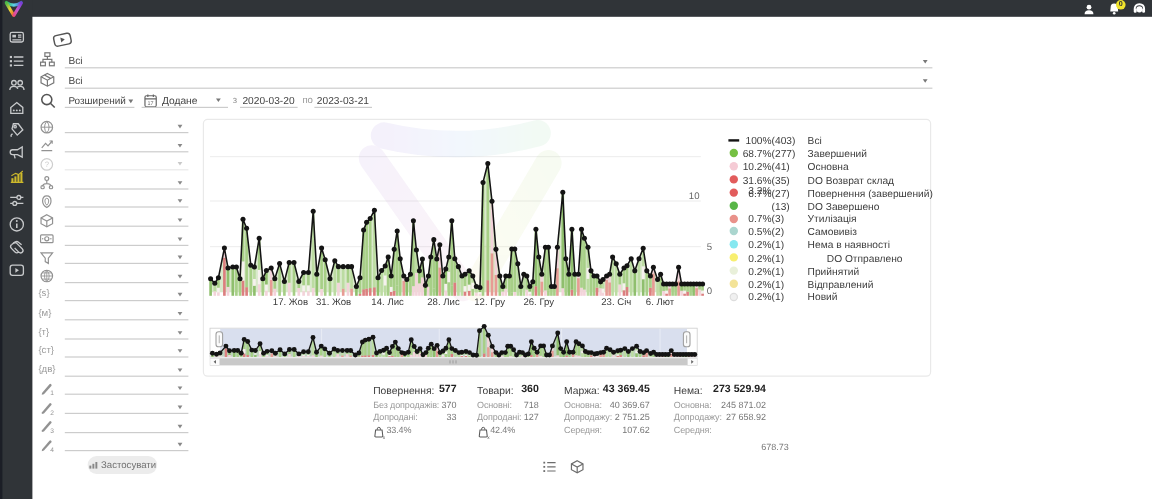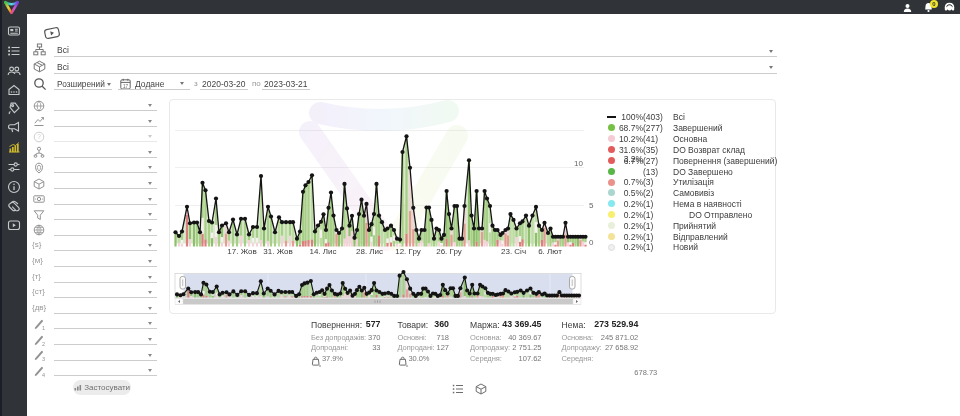--- a/index.html
+++ b/index.html
@@ -1175,33 +1175,33 @@
 <div class="sr shv" style="left:305.5px;top:319.2px;width:75px">577</div>
 <div class="sl" style="left:311px;top:333.0px">Без допродажів:</div>
 <div class="sr" style="left:310.5px;top:333.0px;width:70px">370</div>
 <div class="sl" style="left:311px;top:343.4px">Допродані:</div>
 <div class="sr" style="left:310.5px;top:343.4px;width:70px">33</div>
 <div class="abs" style="left:311px;top:353.29999999999995px;width:9px;height:9px"><svg width="11" height="11" viewBox="0 0 11 11" fill="none" stroke="#5a5a5a" stroke-width="0.9">
       <path d="M2 3.3 H7.4 L8 8.3 Q8.1 9.1 7.2 9.1 H2.2 Q1.3 9.1 1.4 8.3 Z"></path>
       <path d="M3.3 3.3 V2.7 Q3.3 1.1 4.7 1.1 Q6.1 1.1 6.1 2.7 V3.3" stroke-width="0.8"></path>
       <text x="8" y="10.8" font-size="4" fill="#5a5a5a" stroke="none">x</text>
     </svg></div>
-<div class="sl" style="left:322px;top:354.29999999999995px;color:#7a7a7a">37.9%</div>
+<div class="sl" style="left:322px;top:354.29999999999995px;color:#7a7a7a">33.4%</div>
 <div class="sl sh" style="left:397.5px;top:319.5px">Товари:</div>
 <div class="sr shv" style="left:374px;top:319.2px;width:75px">360</div>
 <div class="sl" style="left:397.5px;top:333.0px">Основні:</div>
 <div class="sr" style="left:379px;top:333.0px;width:70px">718</div>
 <div class="sl" style="left:397.5px;top:343.4px">Допродані:</div>
 <div class="sr" style="left:379px;top:343.4px;width:70px">127</div>
 <div class="abs" style="left:397.5px;top:353.29999999999995px;width:9px;height:9px"><svg width="11" height="11" viewBox="0 0 11 11" fill="none" stroke="#5a5a5a" stroke-width="0.9">
       <path d="M2 3.3 H7.4 L8 8.3 Q8.1 9.1 7.2 9.1 H2.2 Q1.3 9.1 1.4 8.3 Z"></path>
       <path d="M3.3 3.3 V2.7 Q3.3 1.1 4.7 1.1 Q6.1 1.1 6.1 2.7 V3.3" stroke-width="0.8"></path>
       <text x="8" y="10.8" font-size="4" fill="#5a5a5a" stroke="none">x</text>
     </svg></div>
-<div class="sl" style="left:408.5px;top:354.29999999999995px;color:#7a7a7a">30.0%</div>
+<div class="sl" style="left:408.5px;top:354.29999999999995px;color:#7a7a7a">42.4%</div>
 <div class="sl sh" style="left:470px;top:319.5px">Маржа:</div>
 <div class="sr shv" style="left:466.5px;top:319.2px;width:75px">43 369.45</div>
 <div class="sl" style="left:470px;top:333.0px">Основна:</div>
 <div class="sr" style="left:471.5px;top:333.0px;width:70px">40 369.67</div>
 <div class="sl" style="left:470px;top:343.4px">Допродажу:</div>
 <div class="sr" style="left:471.5px;top:343.4px;width:70px">2 751.25</div>
 <div class="sl" style="left:470px;top:353.79999999999995px">Середня:</div>
 <div class="sr" style="left:471.5px;top:353.79999999999995px;width:70px">107.62</div>
 <div class="sl sh" style="left:561.5px;top:319.5px">Нема:</div>
 <div class="sr shv" style="left:563.3px;top:319.2px;width:75px">273 529.94</div>

